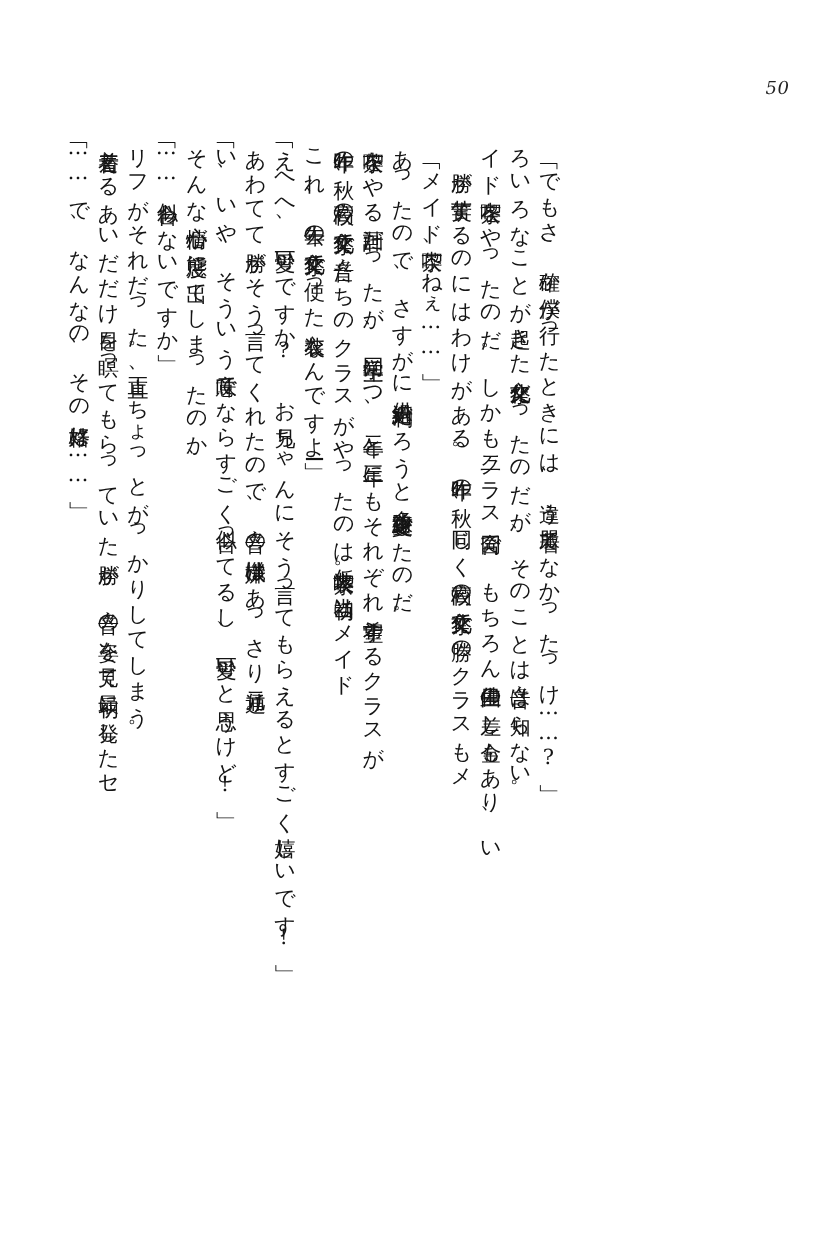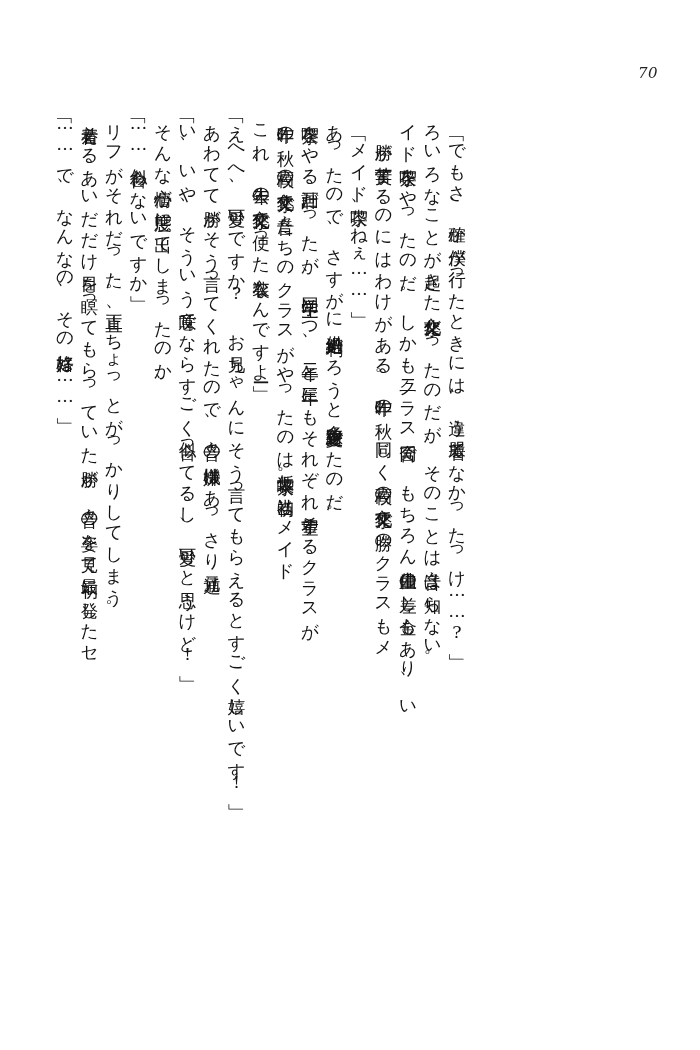--- a/index.html
+++ b/index.html
@@ -64,21 +64,21 @@
   
   .col.indent {
     padding-top: 18px;
   }
 </style>
 </head>
 <body>
 
 <div class="page">
 
-  <div class="page-number">70</div>
+  <div class="page-number">50</div>
 
   <div class="text-body">
     <div class="col">「……で、なんなの、その格好は……」</div>
     <div class="col">着替えるあいだだけ目を瞑ってもらっていた勝が、音々の姿を見て最初に発したセ</div>
     <div class="col">リフがそれだった。正直、ちょっとがっかりしてしまう。</div>
     <div class="col">「……似合わないですか」</div>
     <div class="col">そんな心情が態度に出てしまったのか、</div>
     <div class="col">「い、いや、そういう意味でならすごく似合ってるし、可愛いと思うけど!」</div>
     <div class="col">あわてて勝がそう言ってくれたので、音々の機嫌はあっさり元通り。</div>
     <div class="col">「えへへ、可愛いですか?　お兄ちゃんにそう言ってもらえるとすごく嬉しいです!」</div>

